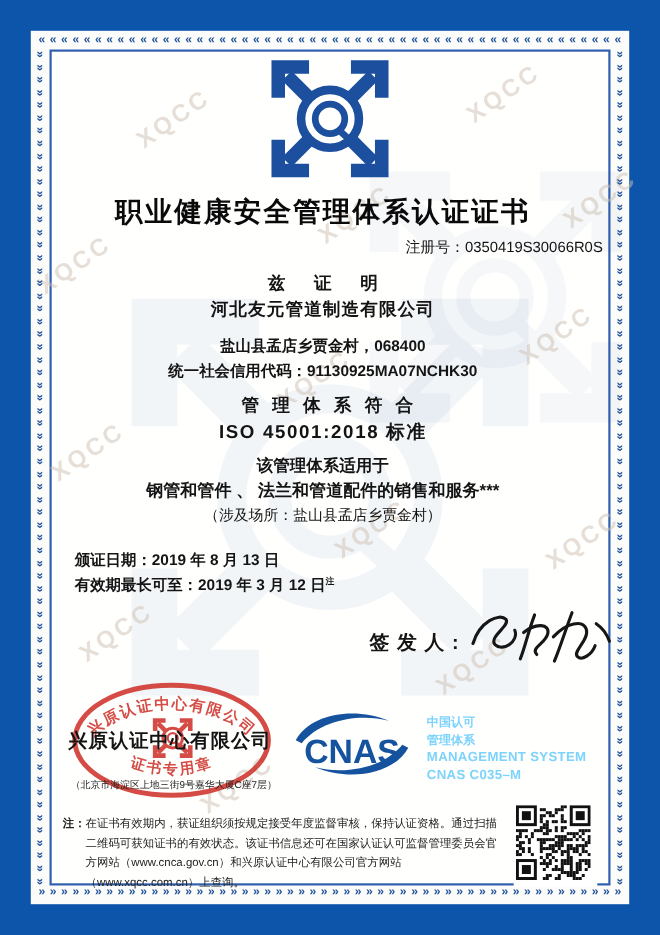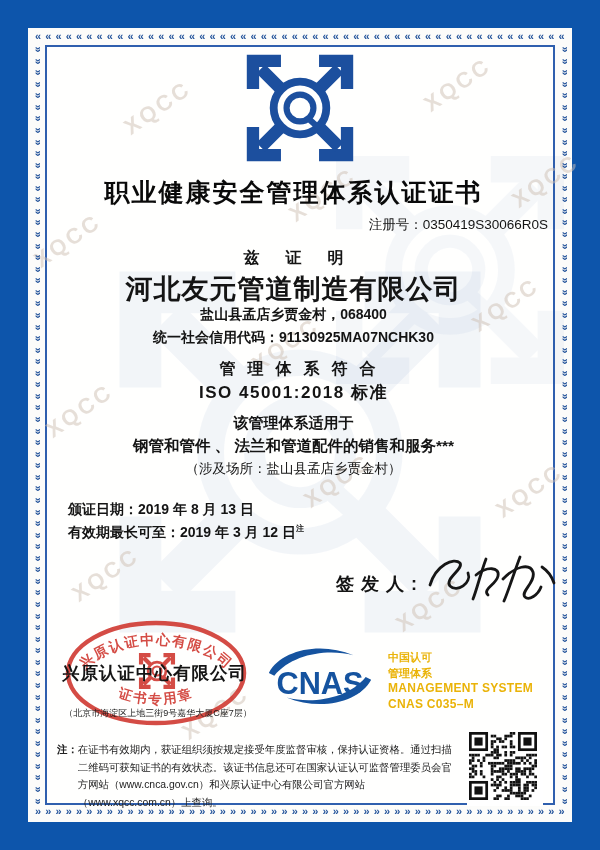--- a/index.html
+++ b/index.html
@@ -21,39 +21,39 @@
   
   .wm{position:absolute;color:#cfc0b4;opacity:.5;font-weight:bold;font-size:22px;letter-spacing:3px;transform:rotate(-35deg);z-index:1;white-space:nowrap}
   .wm-emblem{position:absolute;z-index:1}
   
   .t{position:absolute;z-index:3}
   .center{left:47px;right:60px;text-align:center}
   #header-emblem{left:240px;top:52px;width:120px;height:112px;z-index:3;position:absolute}
   #cert-title{top:176px;font-size:25px;font-weight:800;letter-spacing:2px;color:#0a0a0a}
   #reg-line{top:216px;right:52px;font-size:13.5px;font-weight:normal}
   #certify-heading{top:248px;font-size:16px;font-weight:800;letter-spacing:26px;padding-left:26px}
-  #company-name{top:271px;font-size:27px;font-weight:800;letter-spacing:1px}
+  #company-name{top:271px;font-size:16px;font-weight:800;letter-spacing:1px}
   #company-address{top:306px;font-size:14px;font-weight:600}
   #credit-code{top:329px;font-size:14px;font-weight:600}
   #conform-heading{top:359px;font-size:16px;font-weight:700;letter-spacing:12px;padding-left:20px}
   #standard-line{top:381px;font-size:17px;font-weight:800;letter-spacing:1.5px}
   #scope-heading{top:414px;font-size:15px;font-weight:800}
   #scope-text{top:436px;font-size:15.5px;font-weight:800}
   #scope-site{top:460px;font-size:13.5px;font-weight:400}
   #issue-date{top:501px;left:68px;font-size:14px;font-weight:bold}
   #valid-date{top:523px;left:68px;font-size:14px;font-weight:bold}
   #valid-date sup{font-size:8px;font-weight:bold}
   #signer-label{top:572px;left:336px;font-size:18px;font-weight:bold;letter-spacing:7px}
   #signature{position:absolute;left:424px;top:545px;width:136px;height:62px;z-index:3}
   #issuer-name{top:661px;left:62px;font-size:17.5px;font-weight:800;letter-spacing:1px;z-index:4}
   #seal{position:absolute;left:60px;top:616px;width:192px;height:112px;z-index:3;opacity:.88}
   #seal-emblem{position:absolute;left:138px;top:652px;width:38px;height:38px;z-index:3;opacity:.88}
   #issuer-address{top:707px;left:38px;width:240px;text-align:center;font-size:9px;font-weight:normal;color:#1c1c1c}
   #cnas-logo{position:absolute;left:262px;top:644px;width:116px;height:68px;z-index:3}
-  .cnas-text{position:absolute;left:388px;top:650px;z-index:3;color:#eab308;font-weight:bold;line-height:15.5px}
+  .cnas-text{position:absolute;left:388px;top:650px;z-index:3;color:#7dd3fc;font-weight:bold;line-height:15.5px}
   .cnas-text .zh{font-size:11px}
   .cnas-text .en{font-size:12px;letter-spacing:.3px}
   #note{position:absolute;left:57px;top:741px;width:404px;z-index:3;display:flex;font-size:10.4px;line-height:17.5px;color:#222;font-weight:500}
   #note .lbl{white-space:nowrap;font-weight:bold}
   #qr{position:absolute;left:467px;top:730px;width:72px;height:72px;background:#fff;padding:2px;z-index:3}
 </style>
 </head>
 <body>
 
 <div class="paper"></div>

